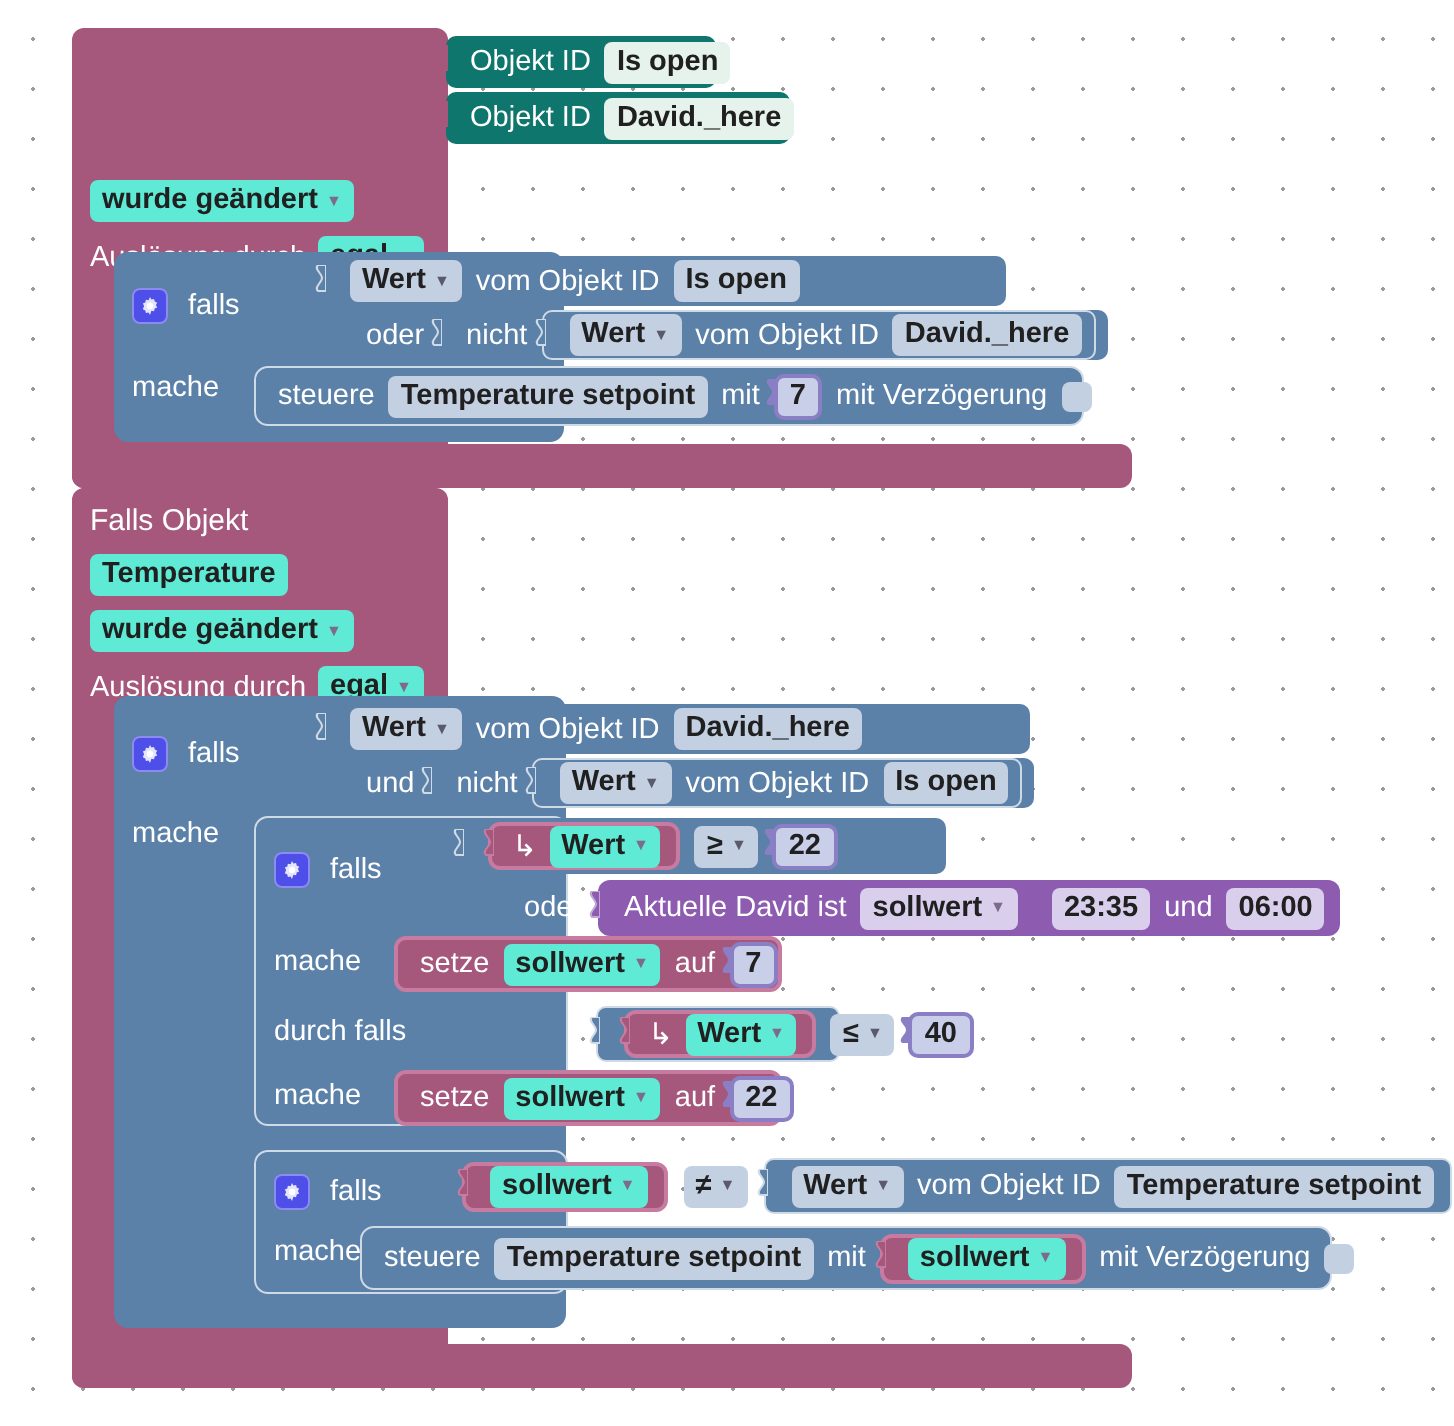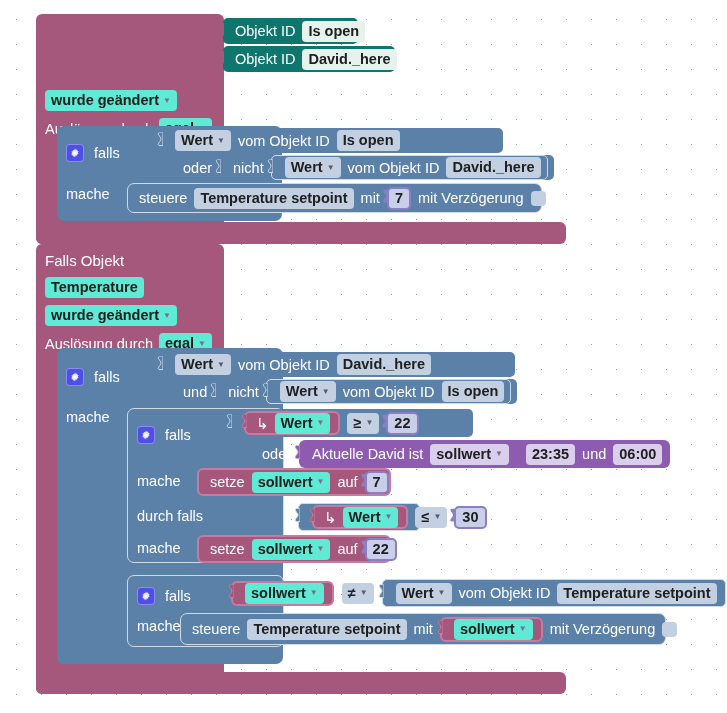--- a/index.html
+++ b/index.html
@@ -385,21 +385,21 @@
   <span class="fld fld-blue">
       <span>≤</span>
       <span class="caret">▼</span>
     </span>
   <span style="position:relative;display:inline-flex;">
     <span class="notch">
         <svg width="8" height="17" viewBox="0 0 8 17">
           <path d="M8 0H4C1.8 2 6 4.2 6 6.5S1.8 11 4 13h4z" fill="#8a7fc4"></path>
         </svg>
       </span>
-    <span class="fld fld-num">30</span>
+    <span class="fld fld-num">40</span>
   </span>
 </div>
 
 <div class="abs val-mag row" id="c3do2" style="padding:0 8px 0 11px;gap:7px;border-radius:6px;">
   <span class="lbl">setze</span>
   <span class="fld fld-pink">
       <span>sollwert</span>
       <span class="caret caret-l">▼</span>
     </span>
   <span class="lbl">auf</span>

